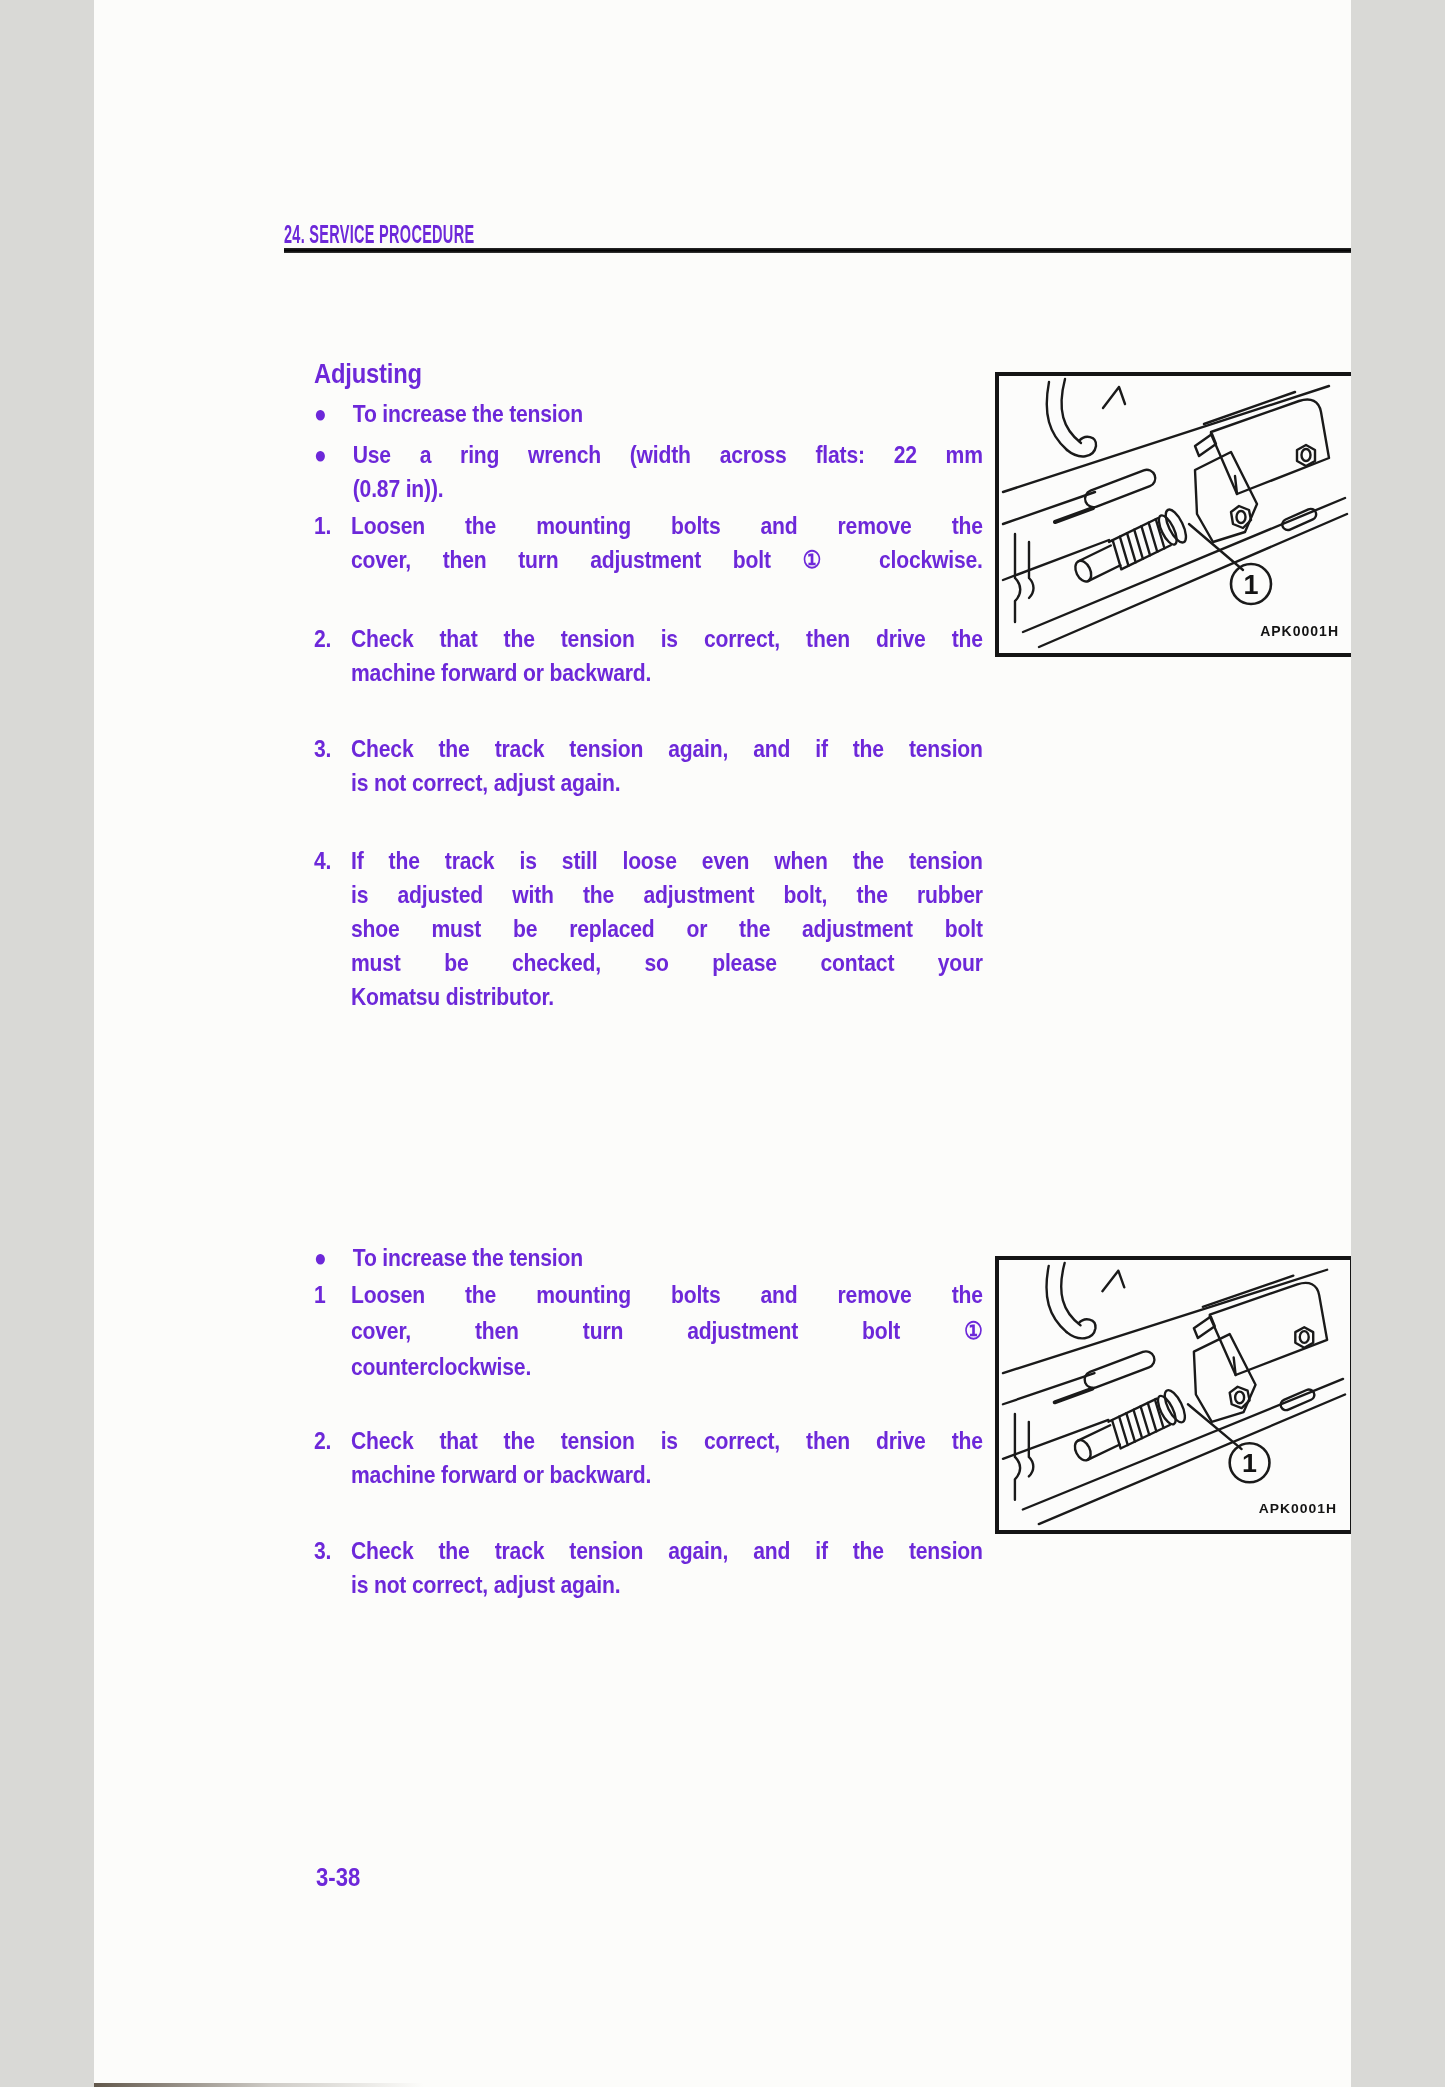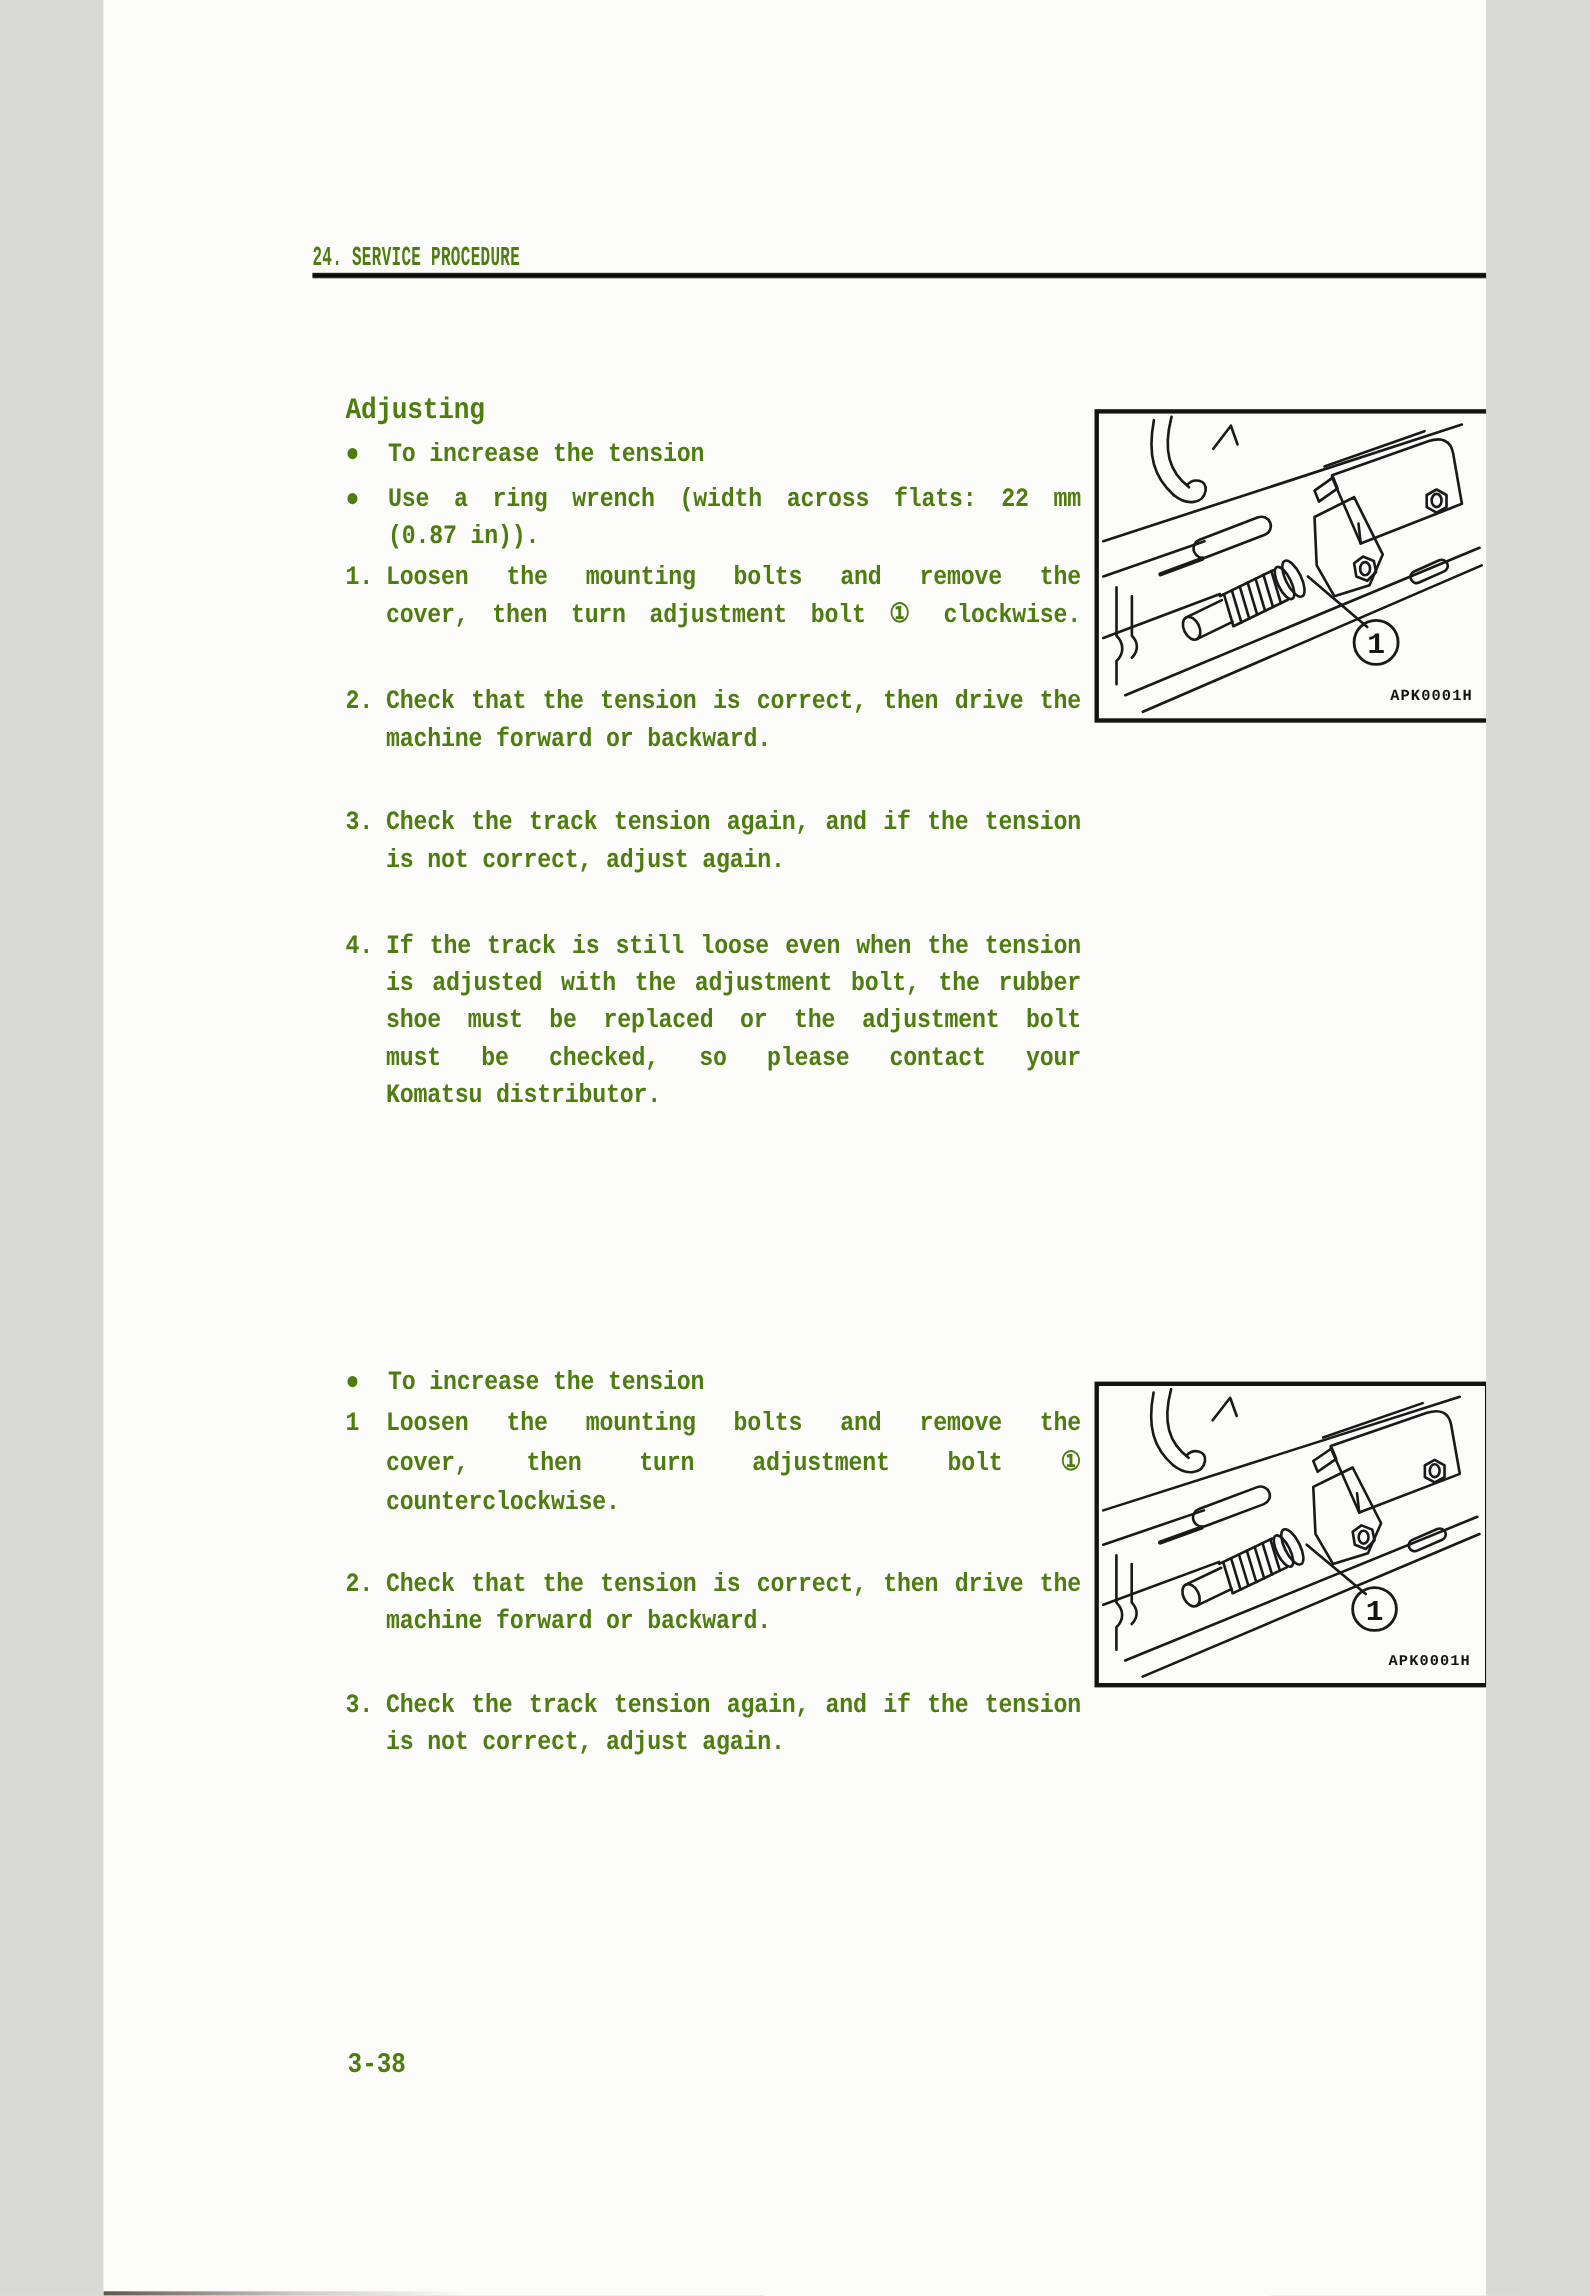--- a/index.html
+++ b/index.html
@@ -1,22 +1,22 @@
 <!DOCTYPE html>
 <html><head>
 <meta charset="utf-8">
 <style>
   html,body { margin:0; padding:0; background:#d9d9d6; }
   .page {
     position:relative;
     width:1257px; height:2087px;
     margin:0 auto;
     background:#fcfcfa;
-    font-family:Liberation Mono, monospace;
-    color:#4d7c0f;
+    font-family:Liberation Sans, sans-serif;
+    color:#6d28d9;
     overflow:hidden;
   }
 
   
   .hdr {
     position:absolute; left:190px; top:220px;
     font-size:25px; font-weight:bold; white-space:nowrap;
     transform:scaleX(0.58); transform-origin:0 0;
     letter-spacing:0.5px;
   }

